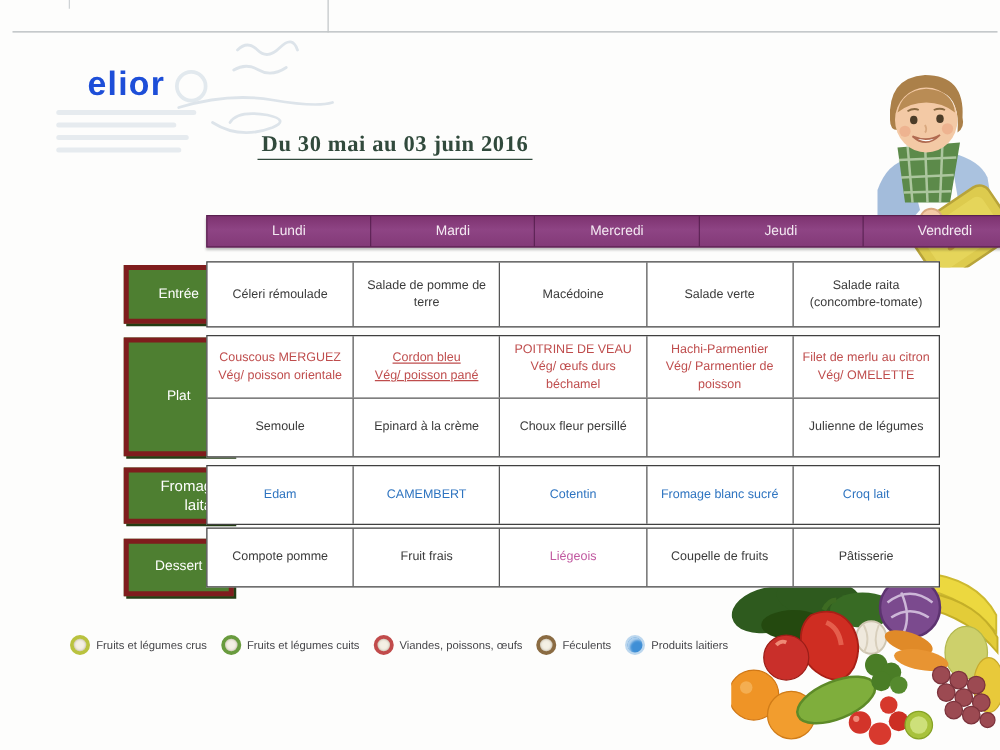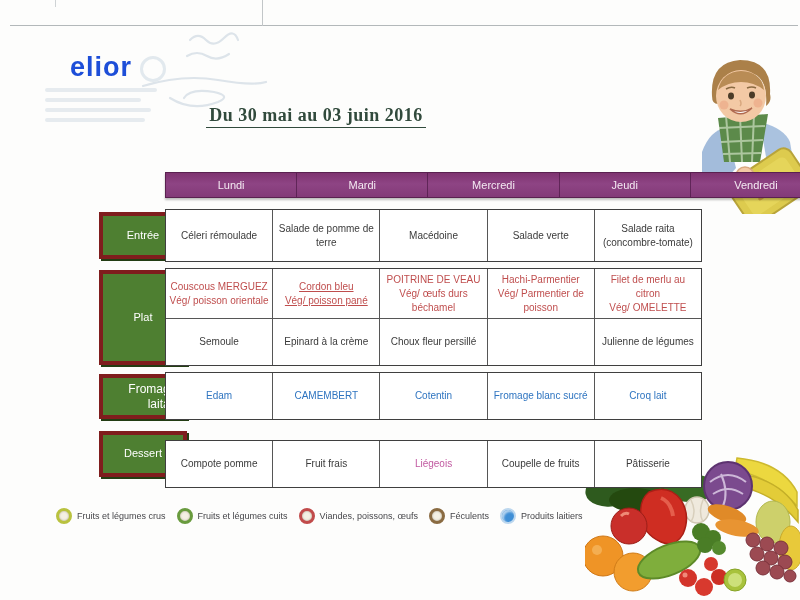--- a/index.html
+++ b/index.html
@@ -34,21 +34,21 @@
   .day-cell{flex:1;display:flex;align-items:center;justify-content:center;
     color:#f4e9f2;font-size:11px;border-left:1px solid rgba(60,15,55,.55);}
   .day-cell:first-child{border-left:none;}
   
   .row-label{
     position:absolute;left:67px;width:88px;display:flex;align-items:center;justify-content:center;
     background:#4e7f31;color:#fff;font-size:11px;text-align:right;z-index:2;
     border:4px solid #7f1d1d;box-shadow:2px 2px 0 #233d13;box-sizing:border-box;line-height:1.2;margin-left:32px;
   }
   
-  .menu-table{position:absolute;left:165px;width:537px;background:#fff;
+  .menu-table{position:absolute;left:165px;width:587px;background:#fff;
     border:1.5px solid #3f3f3f;box-sizing:border-box;display:flex;flex-direction:column;z-index:2;}
   .menu-row{display:flex;flex:1;}
   .menu-row + .menu-row{border-top:1px solid #565656;}
   .menu-cell{flex:1;display:flex;align-items:center;justify-content:center;text-align:center;
     padding:1px 3px;border-left:1px solid #565656;font-size:10px;color:#3b3b3b;
     white-space:pre-line;line-height:1.4;box-sizing:border-box;}
   .menu-cell:first-child{border-left:none;}
   .plat-main .menu-cell{color:#bf4d4d;}
   .cheese-row .menu-cell{color:#2e74c0;}
   
@@ -181,21 +181,21 @@
 <div class="menu-table" style="top:372px;height:48px;">
   <div class="menu-row cheese-row">
     <div class="menu-cell" style="color: rgb(46, 116, 192);">Edam</div>
     <div class="menu-cell" style="color: rgb(46, 116, 192);">CAMEMBERT</div>
     <div class="menu-cell" style="color: rgb(46, 116, 192);">Cotentin</div>
     <div class="menu-cell" style="color: rgb(46, 116, 192);">Fromage blanc sucré</div>
     <div class="menu-cell" style="color: rgb(46, 116, 192);">Croq lait</div>
   </div>
 </div>
 
-<div class="menu-table" style="top:440px;height:48px;">
+<div class="menu-table" style="top:422px;height:48px;">
   <div class="menu-row">
     <div class="menu-cell">Compote pomme</div>
     <div class="menu-cell">Fruit frais</div>
     <div class="menu-cell" style="color: rgb(193, 89, 160);">Liégeois</div>
     <div class="menu-cell">Coupelle de fruits</div>
     <div class="menu-cell">Pâtisserie</div>
   </div>
 </div>
 
 <div class="legend">

